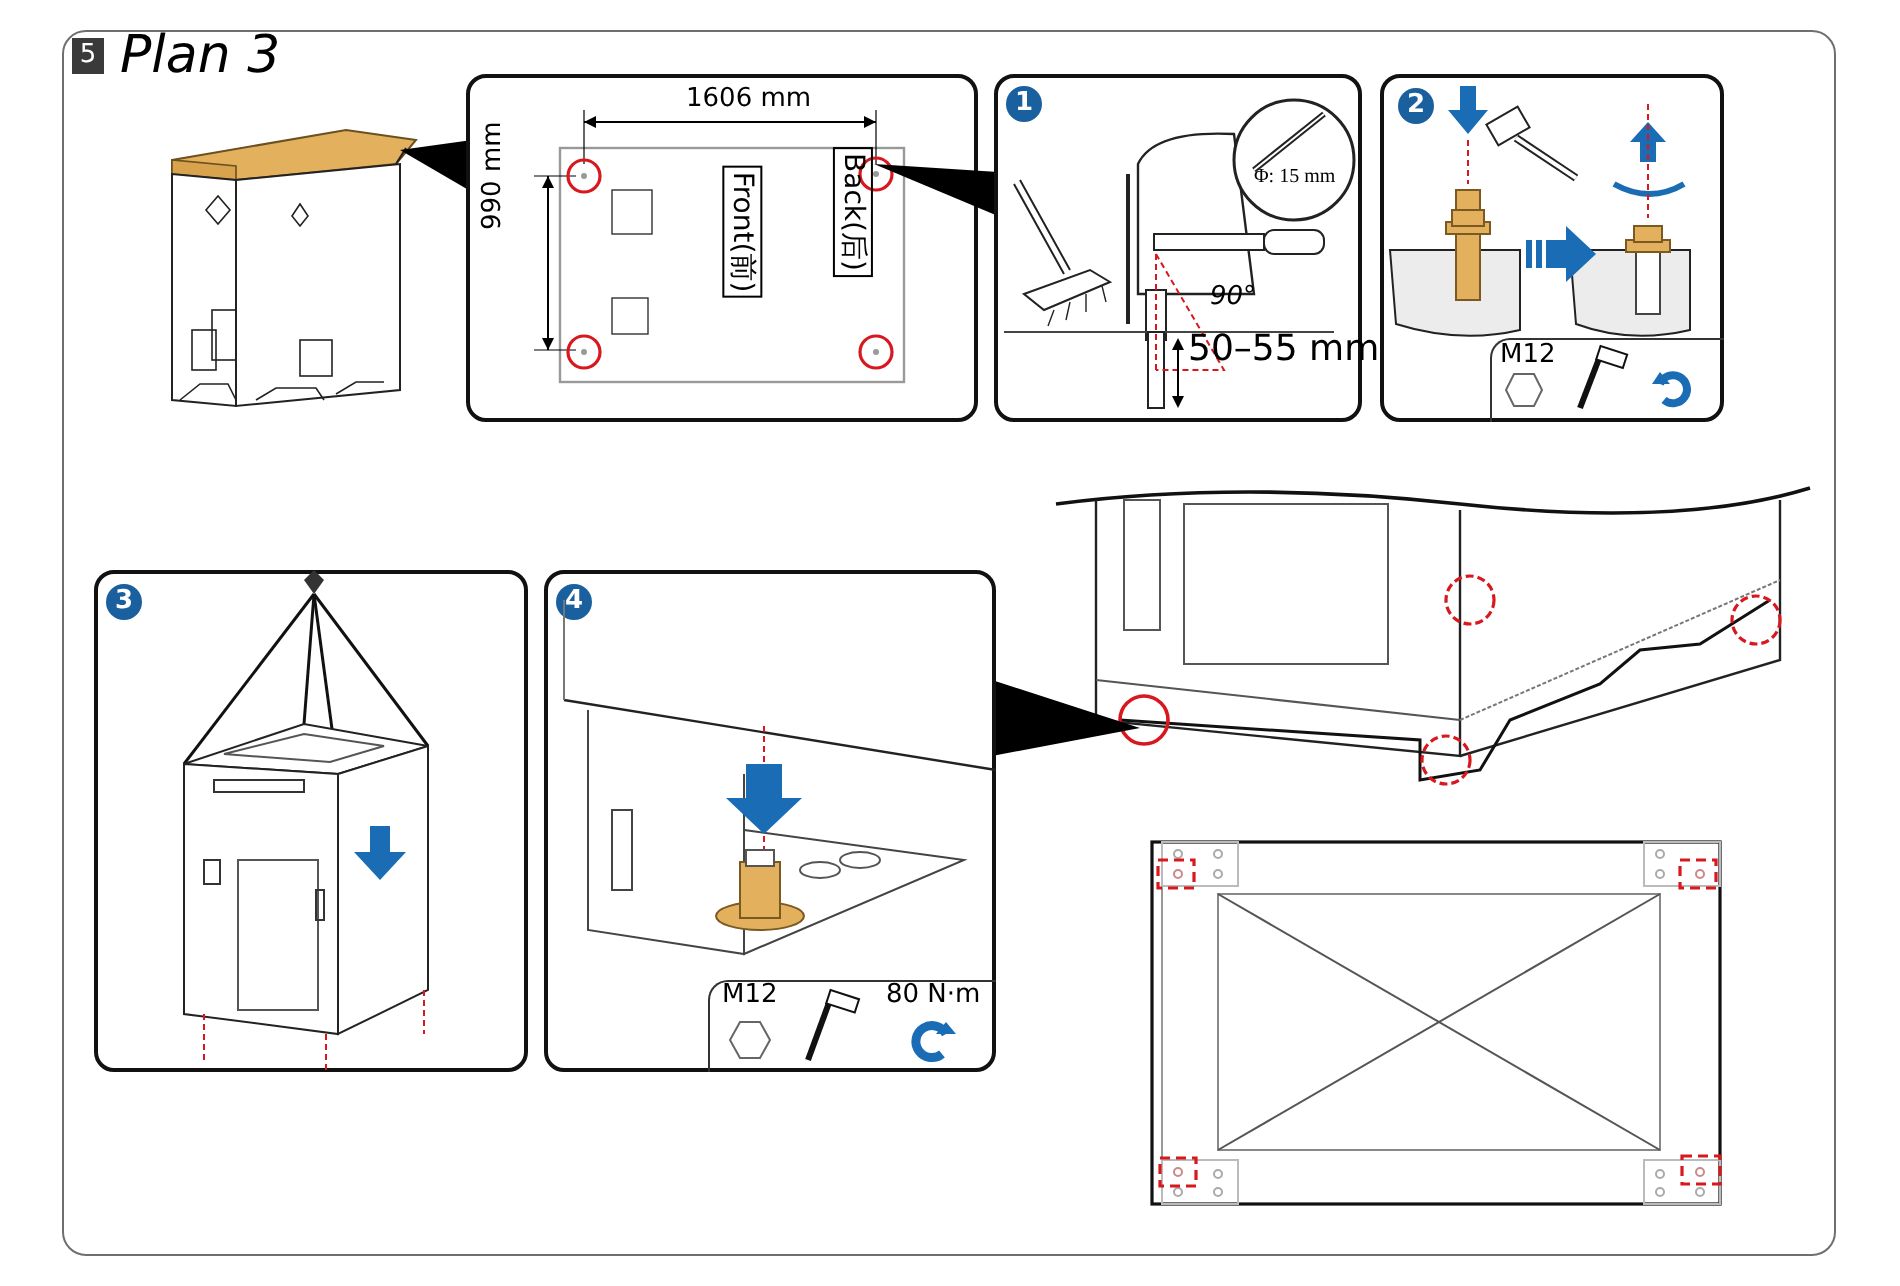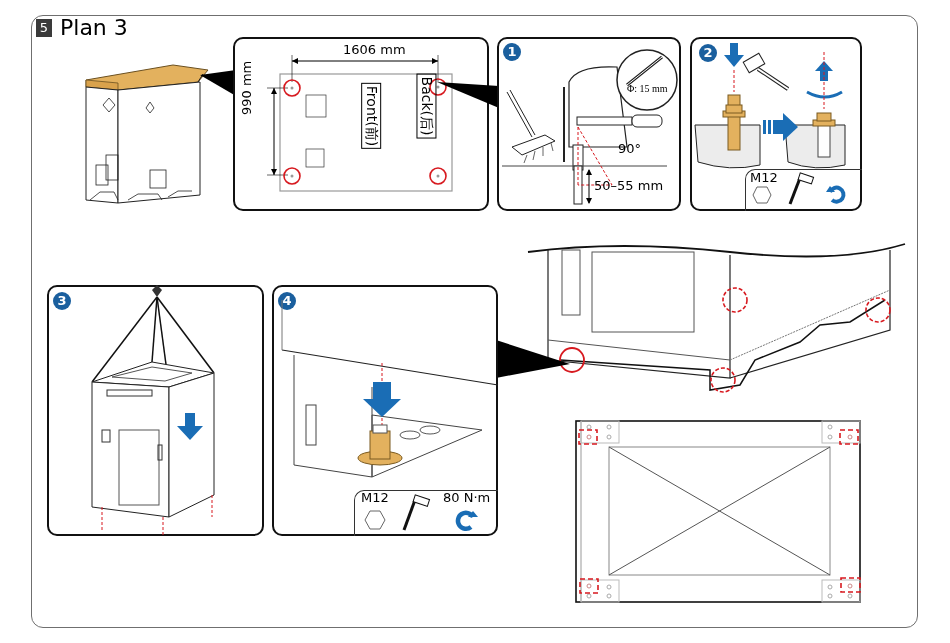--- a/index.html
+++ b/index.html
@@ -2,21 +2,21 @@
 <html><head>
 <meta charset="utf-8">
 <style>
   html, body { margin:0; padding:0; background:#ffffff; }
   body { width:950px; height:643px; position:relative; overflow:hidden;
          font-family:"DejaVu Sans", sans-serif; color:#000; }
   .frame { position:absolute; left:31px; top:15px; width:887px; height:613px;
            border:1.5px solid #6f6f6f; border-radius:12px; box-sizing:border-box; }
   .step-badge { position:absolute; left:36px; top:19px; width:16px; height:18px; background:#3a3a3a;
                 color:#fff; font-size:13px; line-height:18px; text-align:center; }
-  .plan-title { position:absolute; left:60px; top:15px; font-size:22px; line-height:26px; }
+  .plan-title { position:absolute; left:60px; top:15px; font-size:26px; line-height:26px;font-style:italic; }
   .panel { position:absolute; border:2px solid #111; border-radius:10px; box-sizing:border-box; background:#fff; }
   .num { position:absolute; width:18px; height:18px; border-radius:50%; background:#1a5f9e; color:#fff;
          font-size:13px; font-weight:bold; line-height:18px; text-align:center; }
   svg { position:absolute; overflow:visible; }
   .txt { position:absolute; white-space:nowrap; }
   .spec-box { position:absolute; border:1.5px solid #333; border-bottom:none; border-right:none;
               border-radius:10px 0 0 0; box-sizing:border-box; }
 </style>
 </head>
 <body>
@@ -92,22 +92,22 @@
   <rect x="77" y="129" width="8" height="38" fill="#fff" stroke="#222"></rect>
   <path d="M81,90 L81,150 M81,90 L115,148 L81,148" stroke="#d7191f" stroke-width="1" stroke-dasharray="3,2" fill="none"></path>
   <line x1="92" y1="133" x2="92" y2="166" stroke="#000"></line>
   <polygon points="92,132 89,138 95,138" fill="#000"></polygon>
     <polygon points="92,167 89,161 95,161" fill="#000"></polygon>
   <circle cx="150" cy="43" r="30" fill="#fff" stroke="#222" stroke-width="1.5"></circle>
   <line x1="130" y1="48" x2="165" y2="20" stroke="#222" stroke-width="3"></line>
   <line x1="130" y1="48" x2="165" y2="20" stroke="#fff" stroke-width="1"></line>
 </svg>
 <div class="txt" style="left:627px;top:83px;font-size:10px;font-family:Liberation Serif, serif;">Φ: 15 mm</div>
-<div class="txt" style="left:618px;top:141px;font-size:13px;">90°</div>
-<div class="txt" style="left:594px;top:178px;font-size:13px;">50–55 mm</div>
+<div class="txt" style="left:605px;top:141px;font-size:13px;font-style:italic;">90°</div>
+<div class="txt" style="left:594px;top:164px;font-size:18px;">50–55 mm</div>
 
 <div class="panel" style="left:690px;top:37px;width:172px;height:174px;"></div>
 <div class="num" style="left:699px;top:44px;">2</div>
 <svg style="left:690px;top:37px" width="172" height="174" viewBox="0 0 172 174">
   <g fill="#1a6db5">
       <rect x="40" y="6" width="8" height="12"></rect>
       <polygon points="34,18 54,18 44,30"></polygon>
     </g>
   <g fill="#fff" stroke="#222">
       <rect x="55" y="20" width="18" height="12" transform="rotate(-30 64 26)"></rect>

